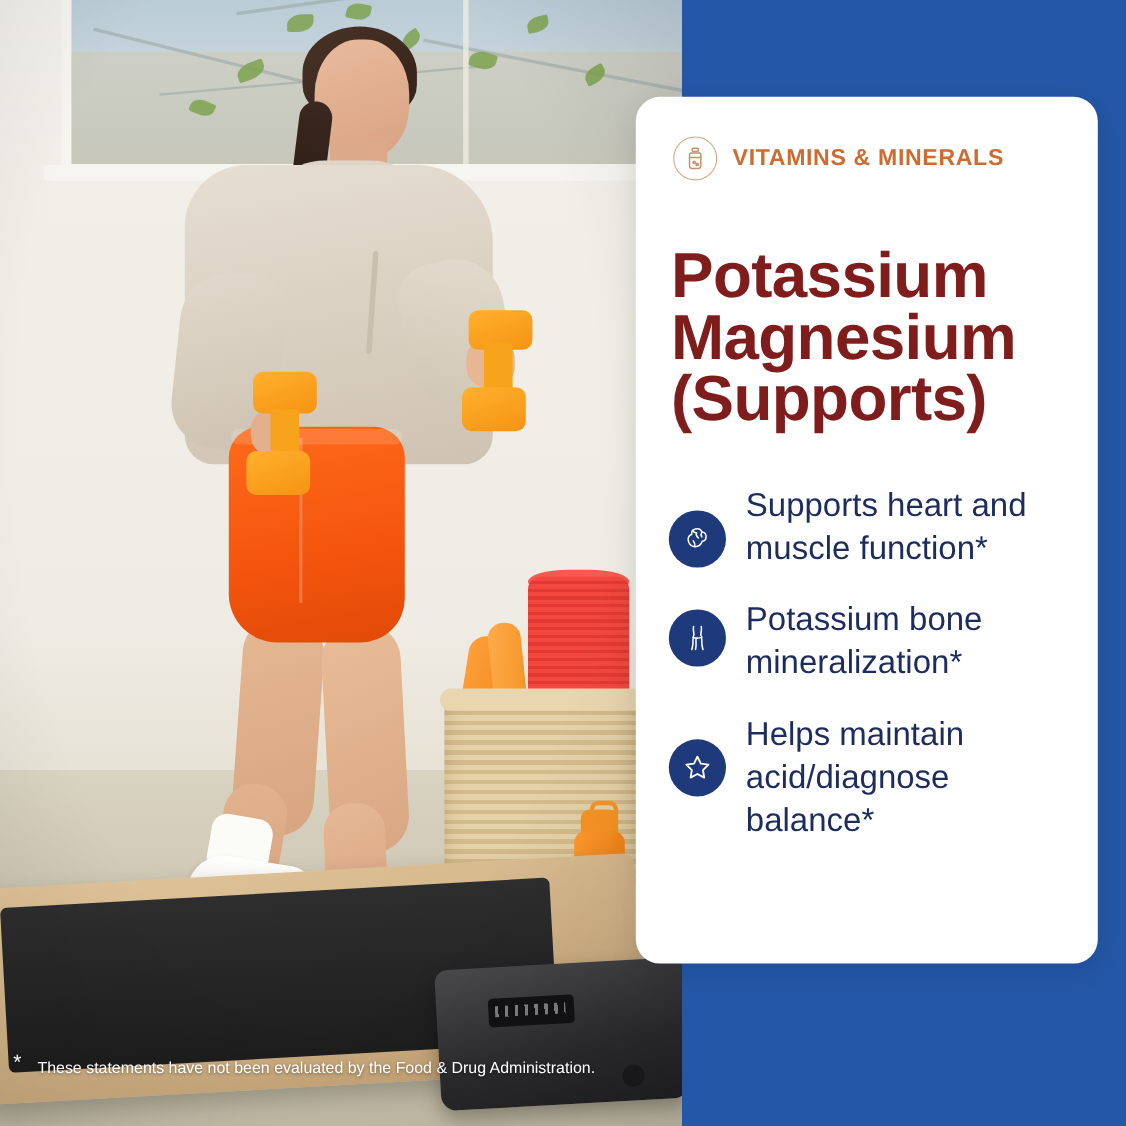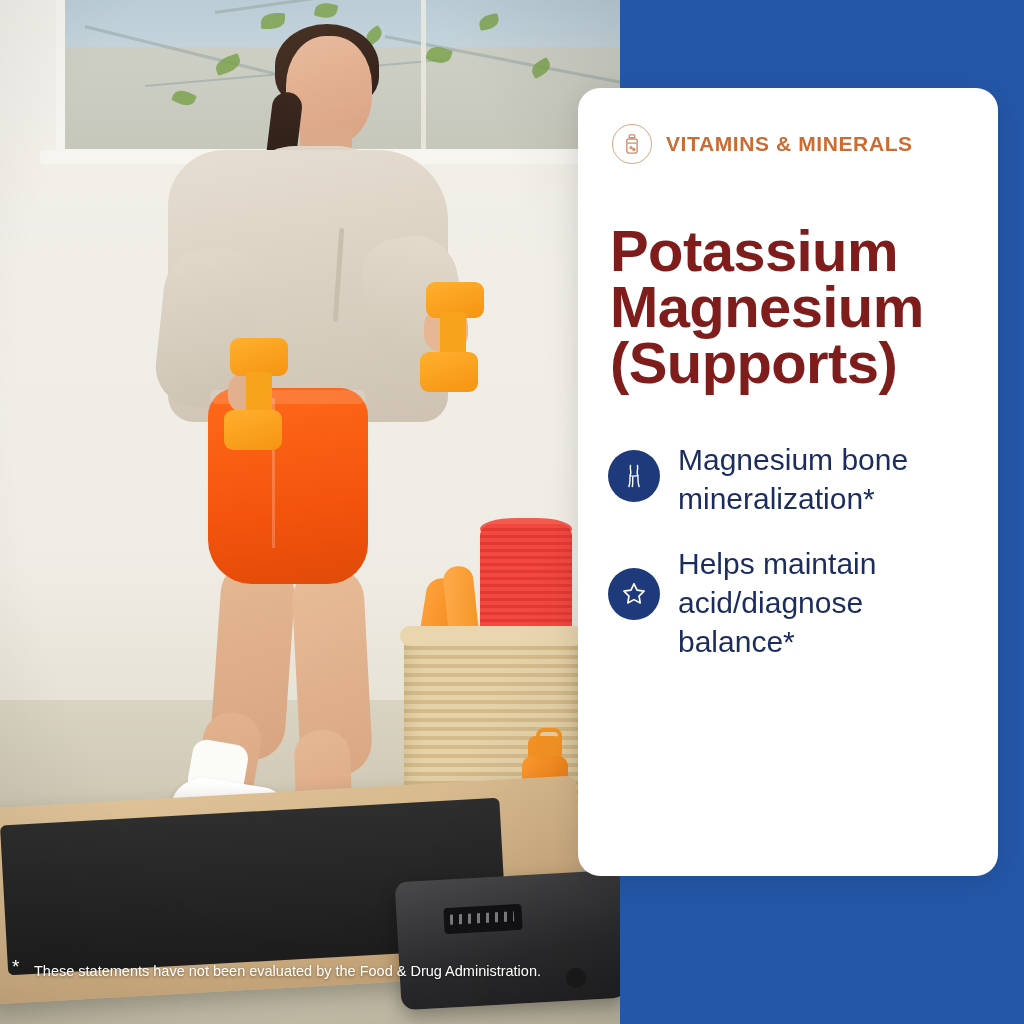--- a/index.html
+++ b/index.html
@@ -251,33 +251,45 @@
     </div>
 
     <div class="title">
       <span>Potassium</span>
       <span>Magnesium</span>
       <span>(Supports)</span>
     </div>
 
     <div class="benefits">
 
+      <div class="benefit">
+        <div class="b-ico">
+          <svg width="28" height="28" viewBox="0 0 32 32" fill="none" stroke="#ffffff" stroke-width="1.6" stroke-linejoin="round" stroke-linecap="round">
+            <path d="M11 7c-1 1.6-1.2 3-1 4.4-2.2.6-3.6 2.6-3.6 5.2 0 3.8 3 7.4 7 7.4 3.6 0 6.6-2.4 7.6-5.6 2.4-.4 4-2.4 4-4.8 0-2.6-1.8-4.6-4.4-4.8-.6-2-2.4-3.4-4.6-3.4-2 0-3.8 1-5 1.6Z"></path>
+            <path d="M11 7c.6 1.2 1.6 2 3 2.4"></path>
+            <path d="M15 9.6c-.6 2 .2 4 2 5.2"></path>
+            <path d="M20.6 8.8c-1 1.6-1 3.4 0 5"></path>
+            <path d="M13.4 24c.4-2.4-.2-4.4-1.6-6"></path>
+          </svg>
+        </div>
+        <div class="b-txt">Supports heart and muscle function*</div>
+      </div>
 
       <div class="benefit">
         <div class="b-ico center">
           <svg width="28" height="28" viewBox="0 0 32 32" fill="none" stroke="#ffffff" stroke-width="1.6" stroke-linejoin="round" stroke-linecap="round">
             <path d="M12 4c-.6 3 .2 5.6.4 8.2.1 1.4-.8 2-.8 3.2"></path>
             <path d="M20 4c.6 3-.2 5.6-.4 8.2-.1 1.4.8 2 .8 3.2"></path>
             <path d="M11.6 15.4c1.4 1 6.8 1 8.8 0"></path>
             <path d="M11.6 16.6c-.4 1.6-.2 3-.2 4.6 0 2.4-.6 4.4-1.2 6.8"></path>
             <path d="M14.6 17c-.2 2 0 4 0 6 0 2-.2 3.4-.6 5"></path>
             <path d="M20.4 16.6c.4 1.6.2 3 .2 4.6 0 2.4.6 4.4 1.2 6.8"></path>
           </svg>
         </div>
-        <div class="b-txt">Magnesium bone mineralization*</div>
+        <div class="b-txt">Potassium bone mineralization*</div>
       </div>
 
       <div class="benefit">
         <div class="b-ico">
           <svg width="30" height="30" viewBox="0 0 32 32" fill="none" stroke="#ffffff" stroke-width="1.8" stroke-linejoin="round">
             <path d="M16 5.2l3.3 6.7 7.4 1.1-5.3 5.2 1.2 7.3-6.6-3.5-6.6 3.5 1.2-7.3L5.3 13l7.4-1.1Z"></path>
           </svg>
         </div>
         <div class="b-txt">Helps maintain acid/diagnose balance*</div>
       </div>

